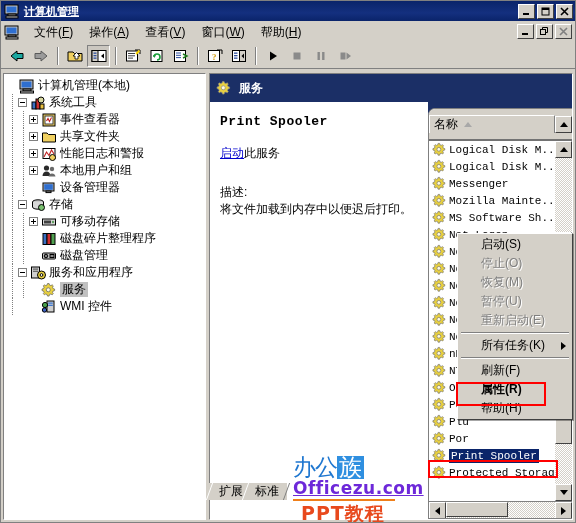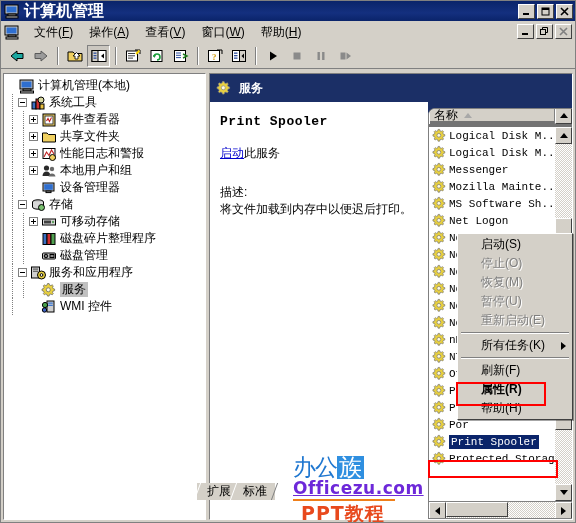--- a/index.html
+++ b/index.html
@@ -25,23 +25,24 @@
     background: linear-gradient(to bottom, #0a246a 0%, #14307f 60%, #0a246a 100%);
     display: flex; align-items: center;
     padding: 0 2px 0 3px;
     color: #fff;
   }
   .titlebar .tb-icon {
     width: 16px; height: 16px; margin-right: 4px;
     flex: 0 0 auto;
   }
   .titlebar .tb-text {
-    font-size: 16px; font-weight: bold; color: #ffffff;
+    font-size: 11px; font-weight: bold; color: #ffffff;
     white-space: nowrap; flex: 1 1 auto;
     line-height: 20px;
+    text-decoration: underline;
   }
   .winbtns { display: flex; gap: 2px; align-items: center; }
   .winbtn {
     width: 17px; height: 15px;
     background: #d4d0c8;
     border: 1px solid;
     border-color: #ffffff #404040 #404040 #ffffff;
     display: flex; align-items: center; justify-content: center;
     font-size: 10px; color: #000; line-height: 1;
     font-family: "Liberation Sans", sans-serif;
@@ -214,23 +215,23 @@
     background: #ffffff;
     border-top-left-radius: 7px;
     border: 1px solid #7f7f7f;
     border-right: none;
     position: relative;
     overflow: hidden;
     display: flex;
     flex-direction: column;
   }
   .col-header {
-    height: 18px;
-    background: #d4d0c8;
-    border-bottom: 6px solid #737373;
+    height: 32px;
+    background: #d4d0c8;
+    border-bottom: 2px solid #737373;
     display: flex; align-items: center;
     flex: 0 0 auto;
   }
   .col-cell {
     flex: 1 1 auto;
     height: 18px;
     display: flex; align-items: center;
     padding-left: 4px;
     border-right: 1px solid #808080;
     border-top: 1px solid #ffffff;
@@ -390,21 +391,21 @@
   .redbox {
     position: absolute;
     border: 2px solid #ff0000;
     pointer-events: none;
     z-index: 60;
   }
 
   
   .tabrow {
     position: absolute;
-    left: 196px; bottom: 22px;
+    left: 208px; bottom: 22px;
     height: 19px;
     display: flex;
     align-items: flex-end;
     z-index: 5;
   }
   .tab {
     height: 17px;
     padding: 0 8px 0 10px;
     font-size: 12px; color: #000;
     display: flex; align-items: center;

